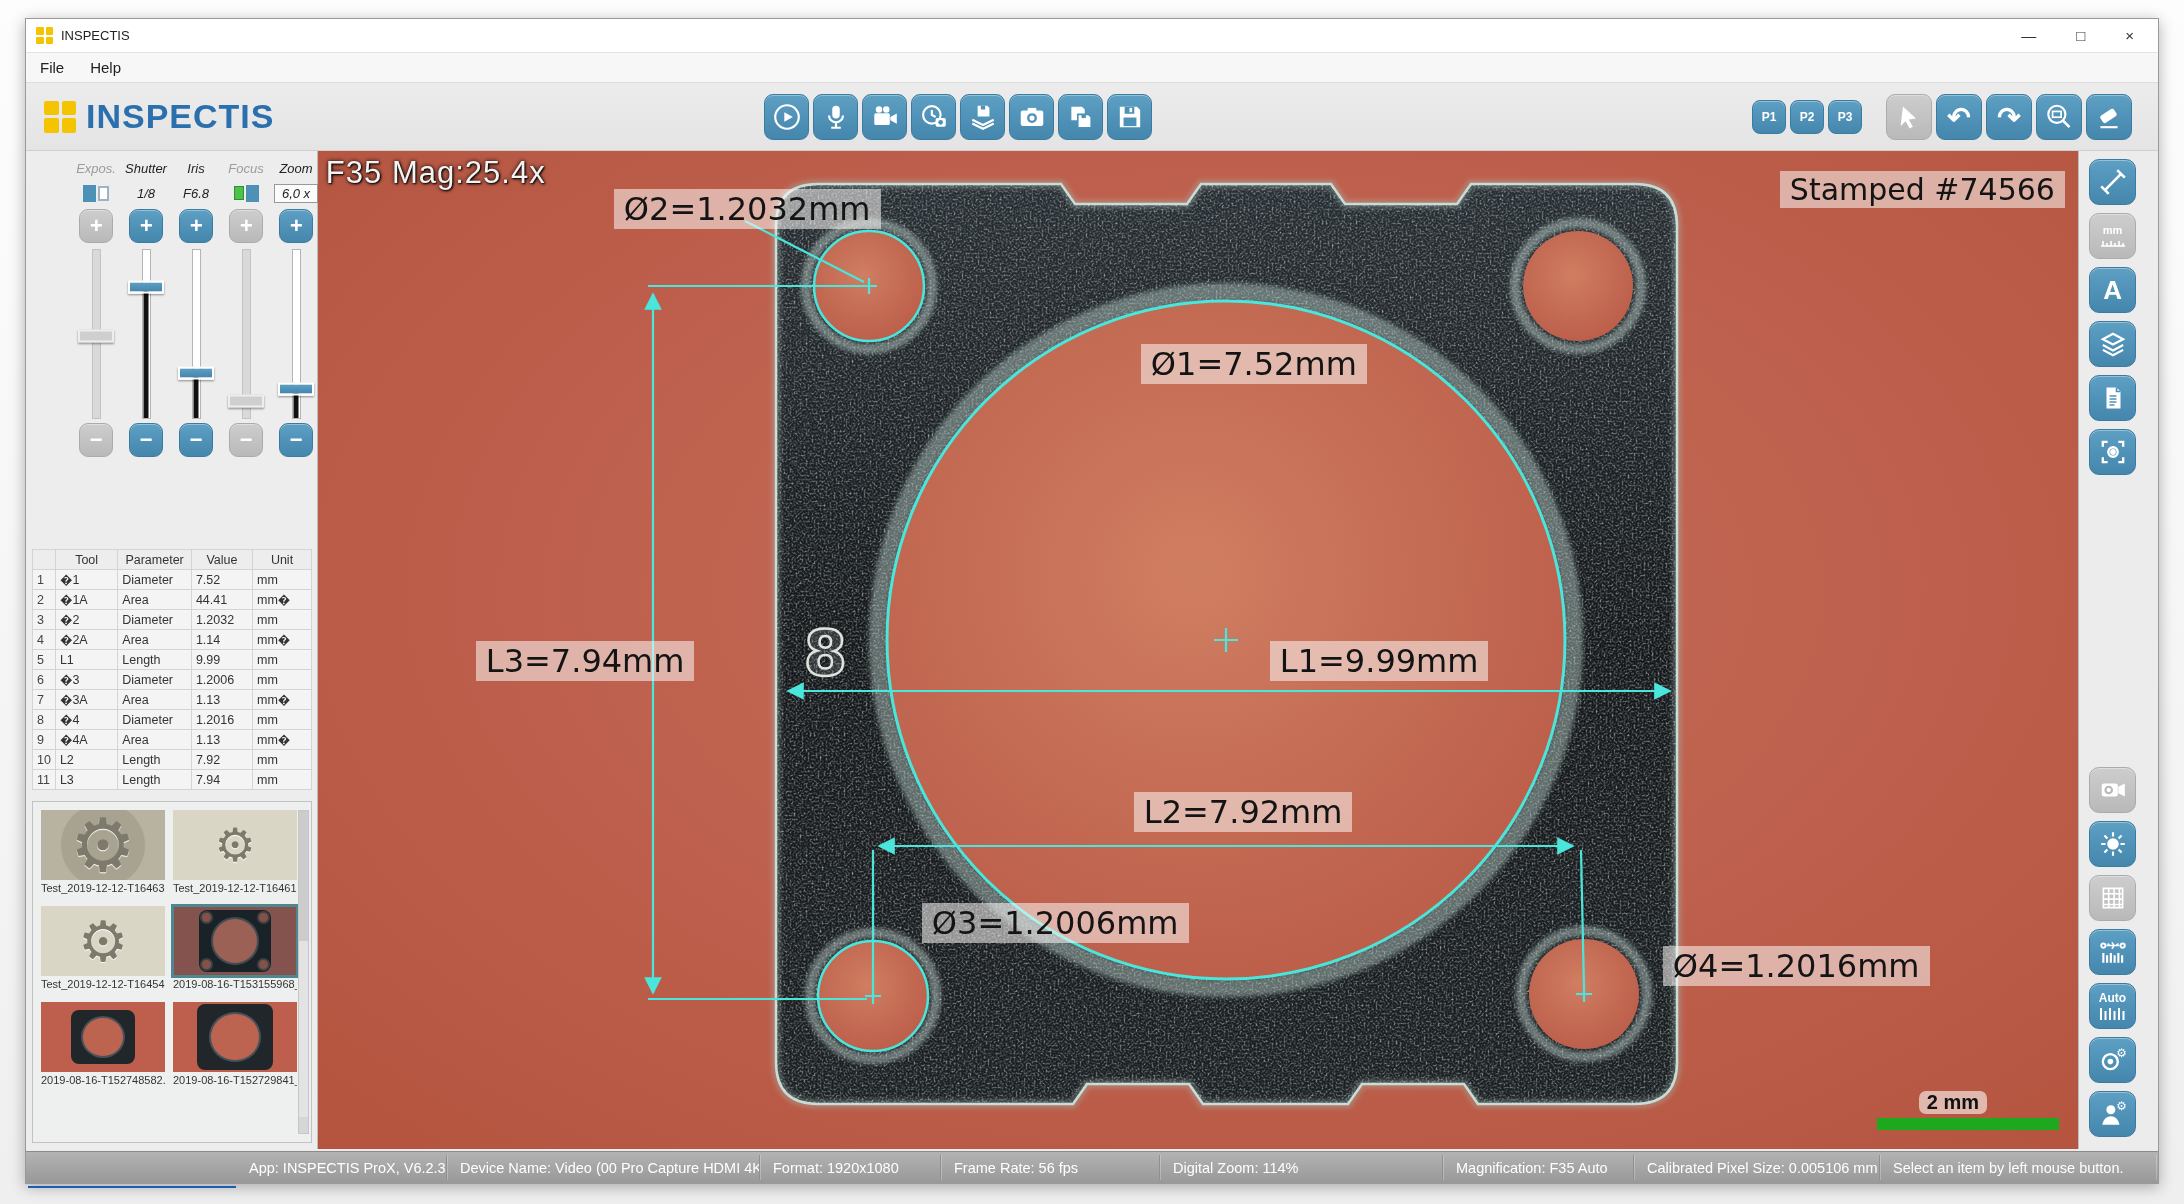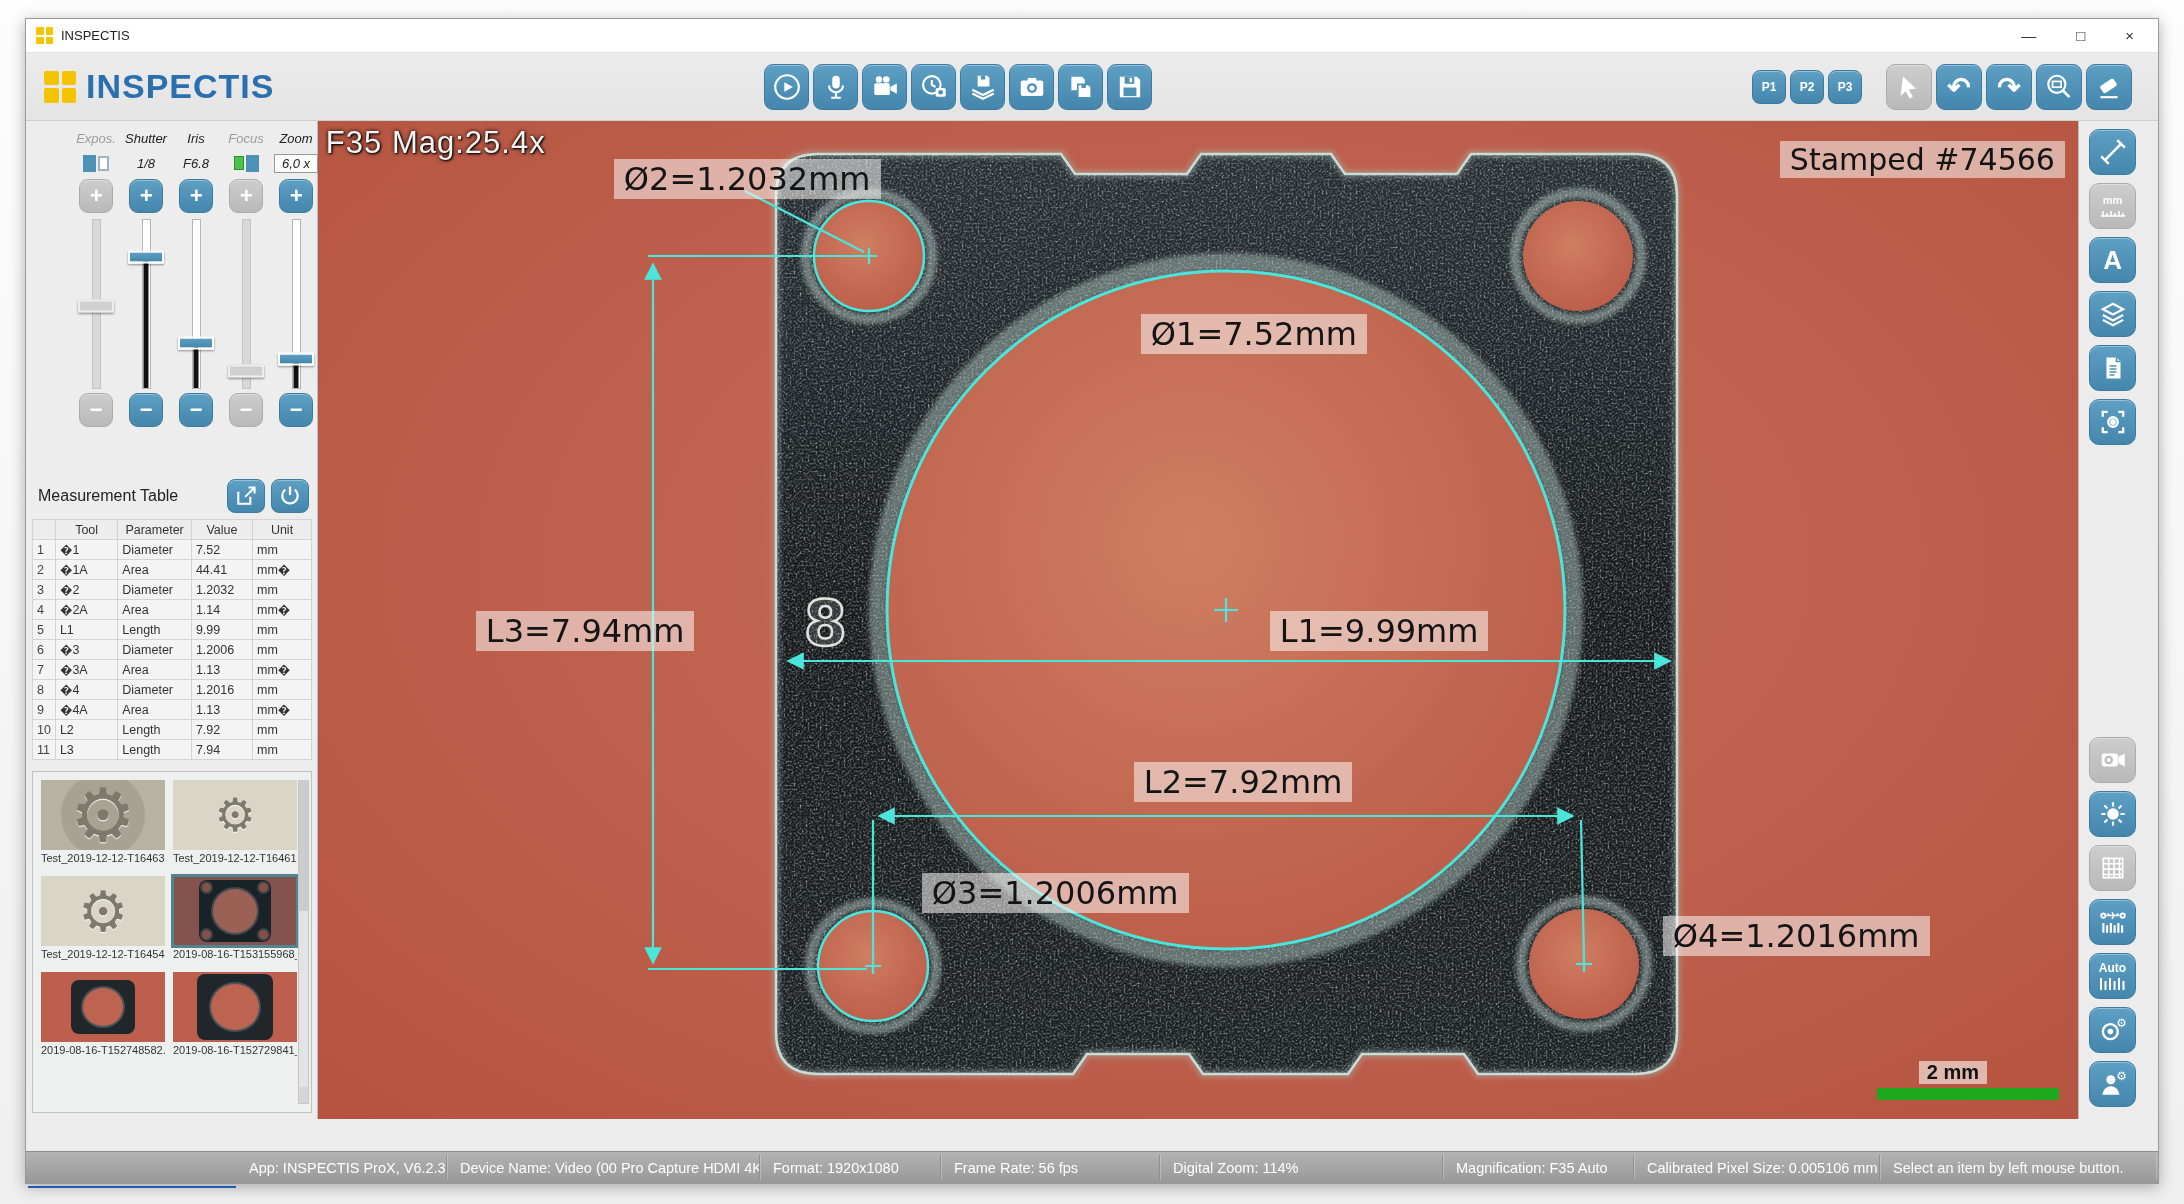--- a/index.html
+++ b/index.html
@@ -107,21 +107,21 @@
     background:radial-gradient(ellipse at 52% 44%, #c46e58 0%, #bd5f4c 55%, #b4543f 100%); overflow:hidden; }
   .viewport svg.overlay { position:absolute; left:0; top:0; }
   .vheader { position:absolute; left:8px; top:4px; font-size:31px; color:#f3f3f3; letter-spacing:1px;
     text-shadow:0 0 4px #000, 1px 1px 2px #000; }
   .mlabel { position:absolute; font-size:32px; color:#141414; background:rgba(252,248,245,.55);
     padding:1px 10px; white-space:nowrap; font-family:"DejaVu Sans", sans-serif; }
   .stampdigit { position:absolute; left:486px; top:466px; font-size:62px; font-weight:bold;
     color:rgba(255,255,255,.12); -webkit-text-stroke:2.5px #dde4de; font-family:"DejaVu Sans", sans-serif; }
   .scalebar { position:absolute; left:1559px; top:967px; width:182px; height:12px; background:#1ea81e; }
   .scalelabel { position:absolute; left:1601px; top:940px; font-size:20px; font-weight:bold; color:#111;
-    background:rgba(252,248,245,.6); padding:0 8px; }
+    background:rgba(252,248,245,.6); padding:0 8px;border-radius:7px; }
 
   
   .right { width:80px; background:#ececec; border-left:1px solid #bdbdbd; position:relative; }
   .rgroup { position:absolute; left:10px; display:flex; flex-direction:column; gap:8px; }
   .rgroup.top { top:8px; }
   .rgroup.bottom { bottom:12px; }
   .rbtn { width:47px; height:46px; border-radius:10px; flex-direction:column; }
   .rbtn .mini-label { font-size:11px; font-weight:bold; line-height:1; }
   .rbtn .big-letter { font-size:26px; font-weight:bold; line-height:1; }
   .rbtn .auto-label { font-size:12px; font-weight:bold; line-height:1; margin-bottom:2px; }
@@ -150,20 +150,24 @@
           <b></b>
         </span>
     <span class="title">INSPECTIS</span>
     <span class="win-controls">
       <span>—</span>
       <span>□</span>
       <span>×</span>
     </span>
   </div>
 
+  <div class="menubar">
+    <span>File</span>
+    <span>Help</span>
+  </div>
 
   <div class="header">
     <div class="brand">
       <span class="brand-mark">
             <b></b>
             <b></b>
             <b></b>
             <b></b>
           </span>
       <span class="brand-name">INSPECTIS</span>
@@ -323,36 +327,20 @@
               </div>
           <div class="btn sbtn">+</div>
           <div class="strack">
                 <div class="below" style="top:83%"></div>
                 <div class="shandle" style="top:83%"></div>
               </div>
           <div class="btn sbtn">−</div>
         </div>
       </div>
 
-      <div class="mt-head">
-        <span class="mt-title">Measurement Table</span>
-        <span class="spring"></span>
-        <div class="btn">
-          <svg width="24" height="24" viewBox="0 0 28 28">
-                <path d="M5 9v14h14v-8" fill="none" stroke="#fff" stroke-width="2.4"></path>
-                <path d="M13 15L24 4M17 4h7v7" fill="none" stroke="#fff" stroke-width="2.4"></path>
-              </svg>
-        </div>
-        <div class="btn">
-          <svg width="24" height="24" viewBox="0 0 28 28">
-                <path d="M14 3v10" stroke="#fff" stroke-width="2.6" fill="none"></path>
-                <path d="M8.5 6.5a9 9 0 1 0 11 0" fill="none" stroke="#fff" stroke-width="2.6"></path>
-              </svg>
-        </div>
-      </div>
 
       <table class="mtable">
         <tbody>
               <tr>
           <th class="cnum"></th>
           <th class="ctool">Tool</th>
           <th class="cparam">Parameter</th>
           <th class="cval">Value</th>
           <th class="cunit">Unit</th>
         </tr>

